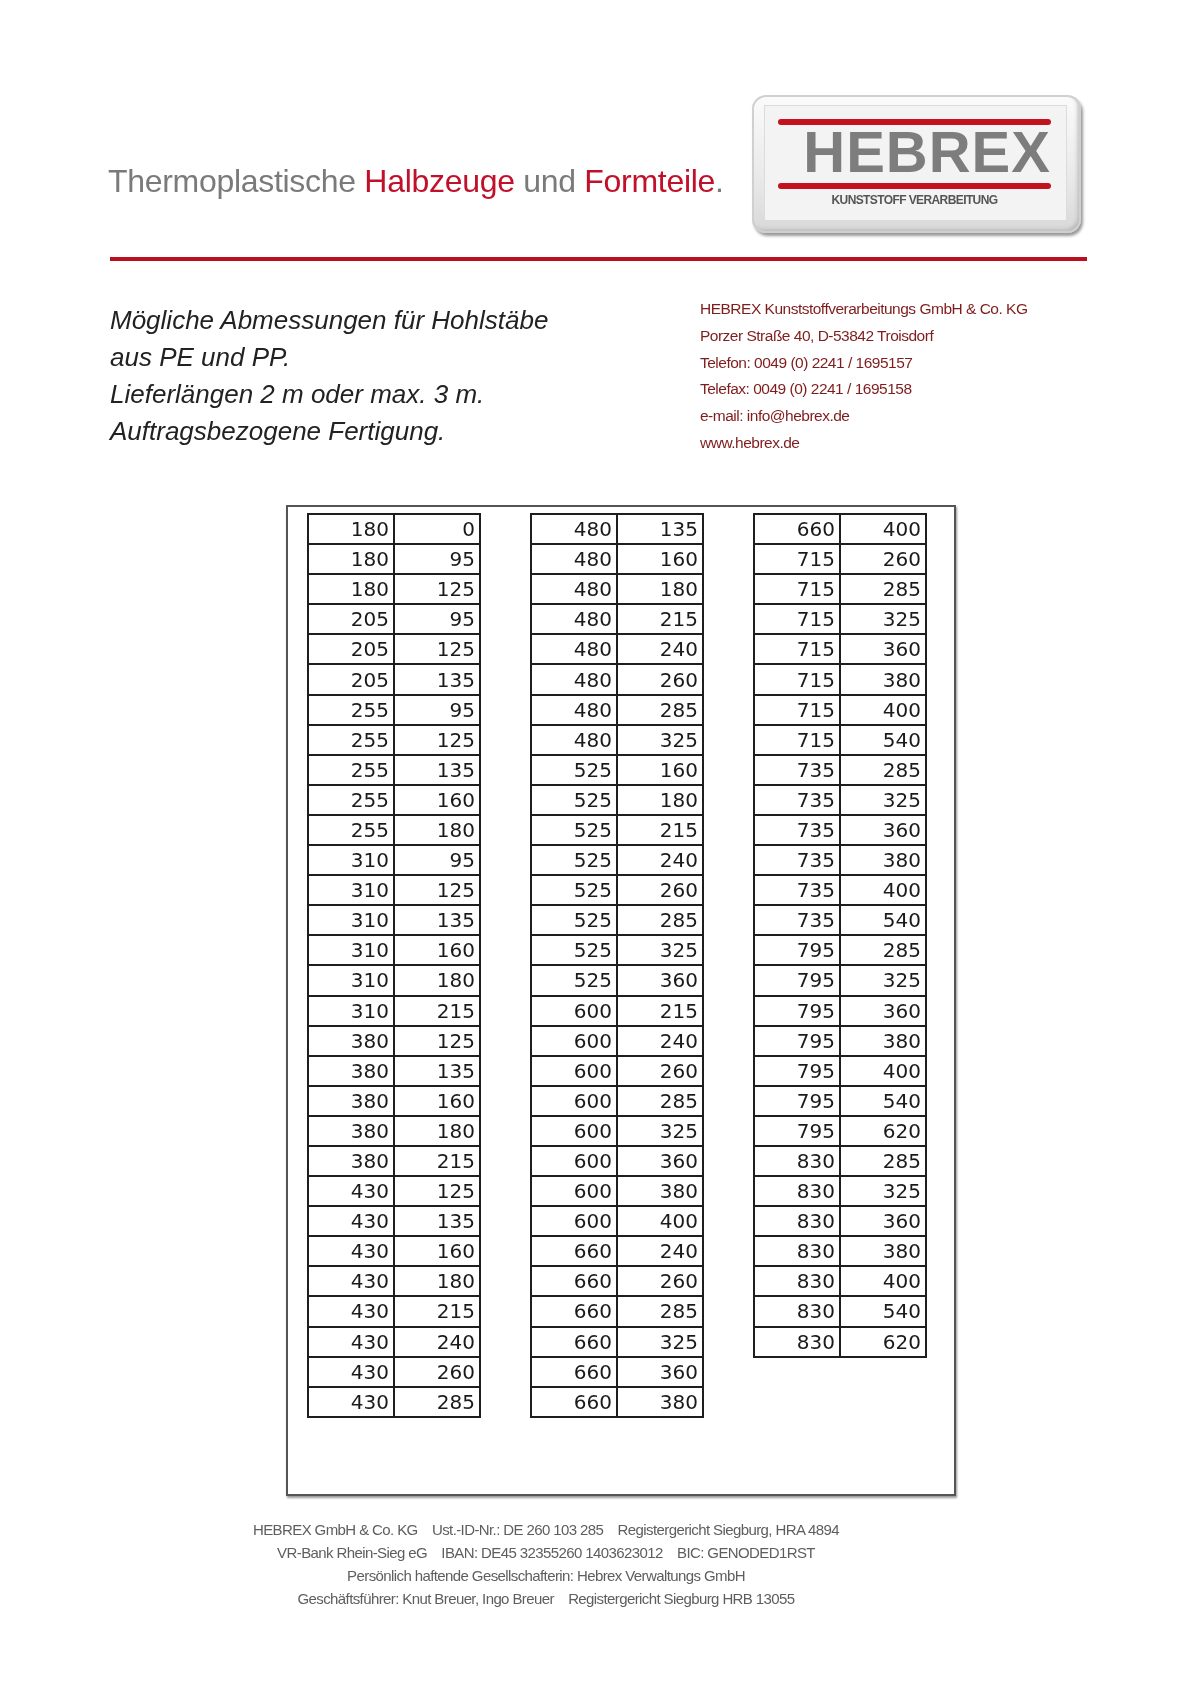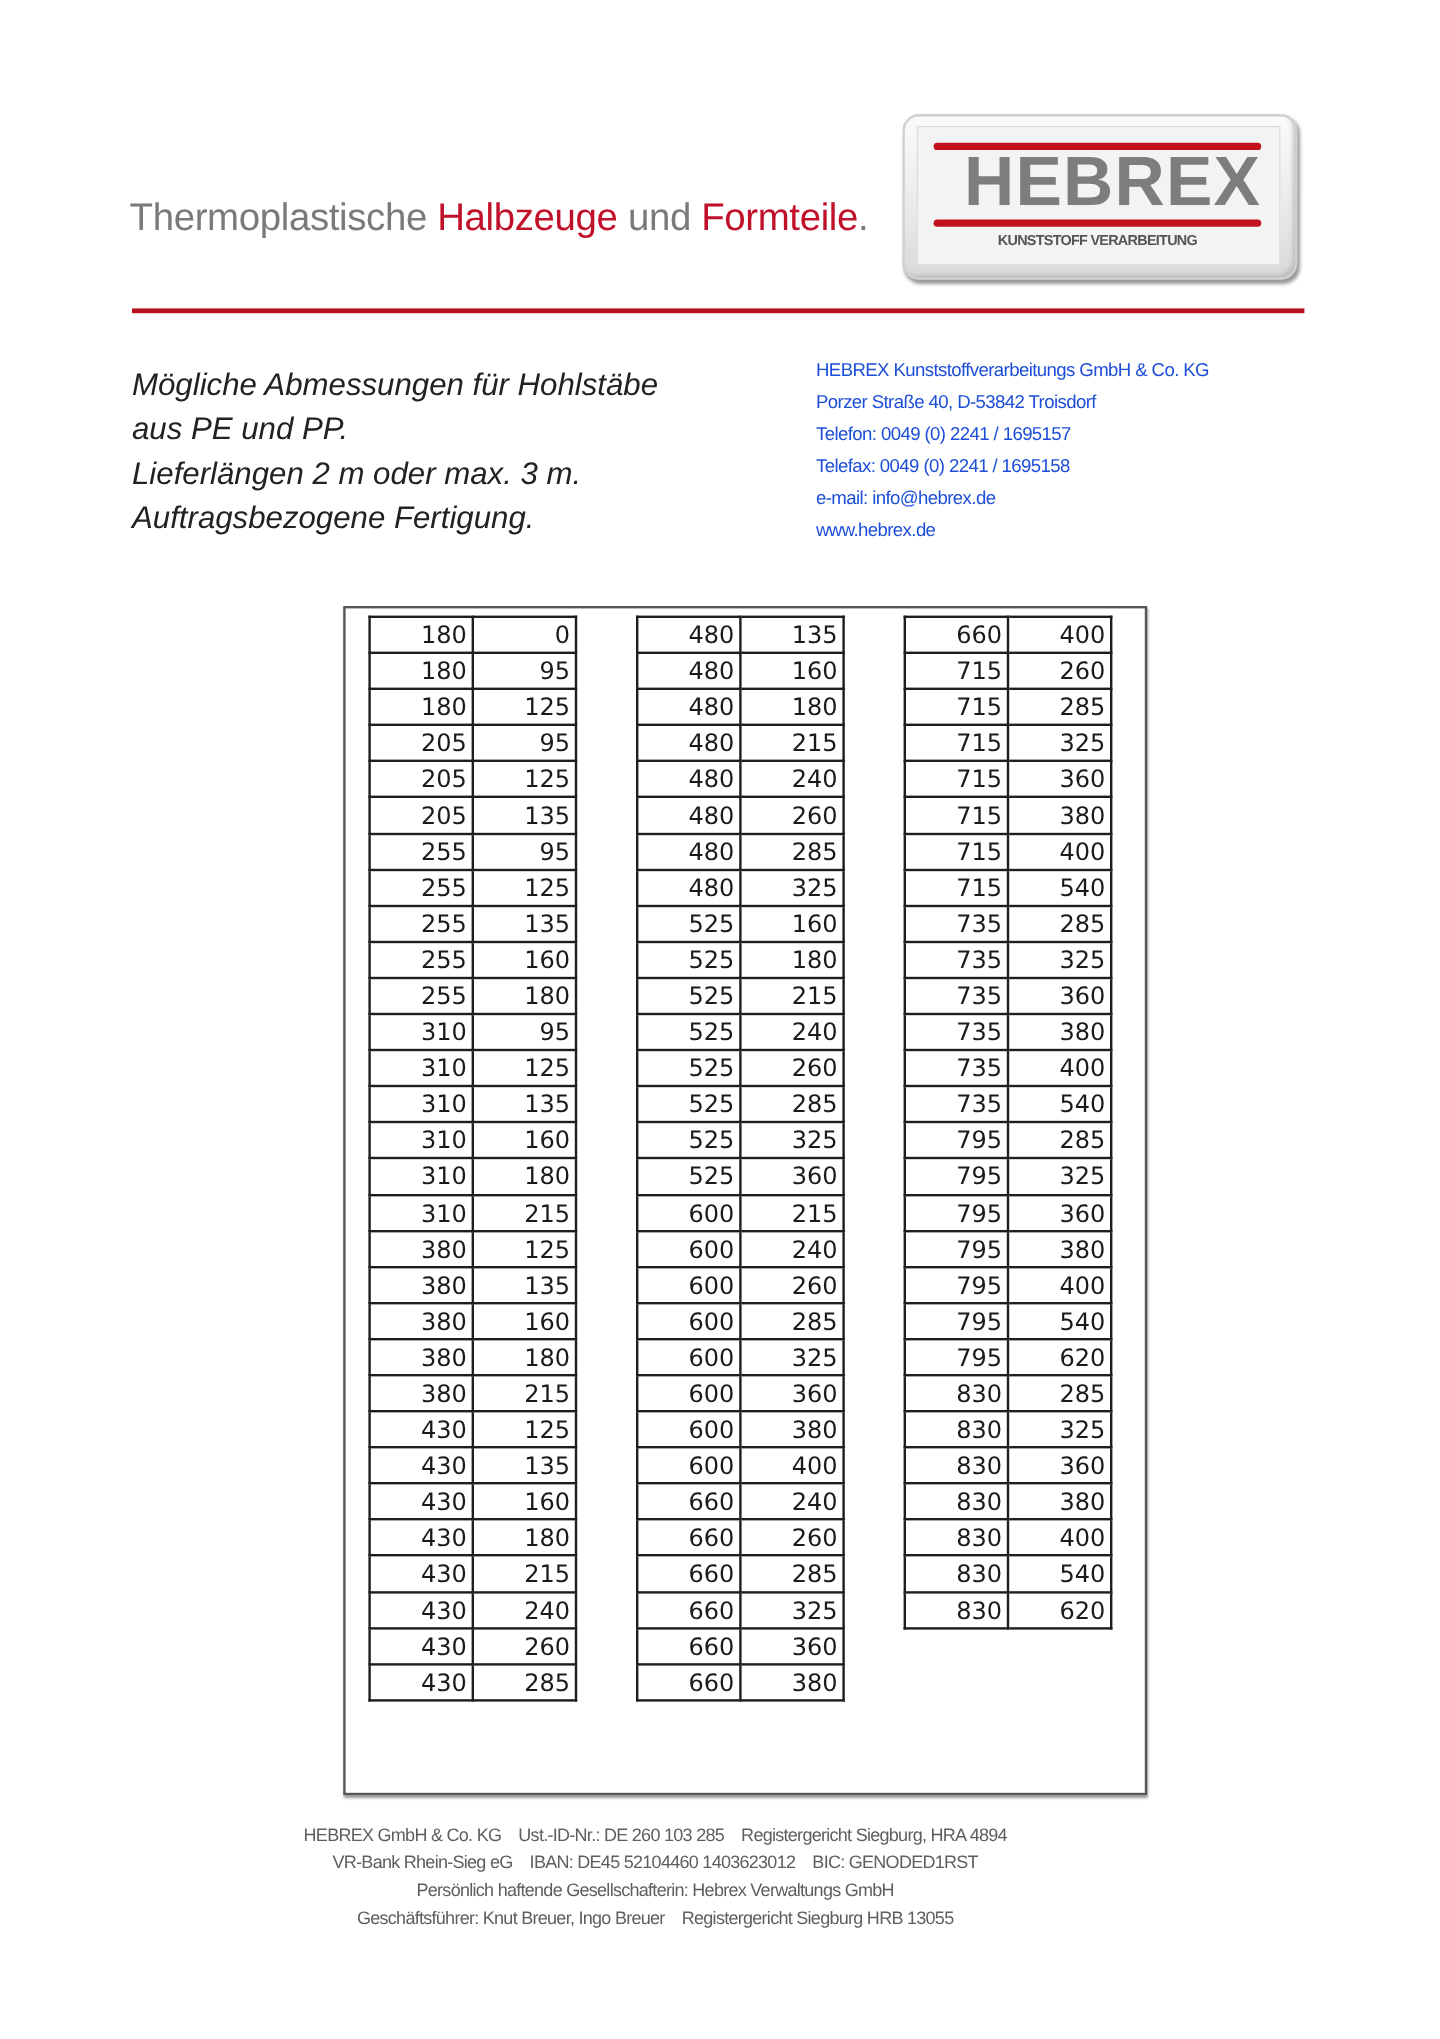--- a/index.html
+++ b/index.html
@@ -23,21 +23,21 @@
                font-weight:bold; font-size:58px; line-height:62px; color:#7d7d7d; letter-spacing:1px; }
   .logo-sub { position:absolute; left:26px; right:30px; top:98px; text-align:center; font-size:12px; font-weight:bold; color:#555; letter-spacing:-0.6px; }
 
   .red-rule { left:110px; top:257px; width:977px; height:4px; background:#b8101e; }
 
   
   .lead { left:110px; top:302px; font-size:26px; line-height:37px; color:#222; white-space:nowrap; }
   .lead div { height:37px;font-style:italic; }
 
   
-  .contact { left:680px; top:296px; font-size:15.5px; line-height:26.8px; color:#1d4ed8; letter-spacing:-0.5px; white-space:nowrap; }
+  .contact { left:700px; top:296px; font-size:15.5px; line-height:26.8px; color:#7f1d1d; letter-spacing:-0.5px; white-space:nowrap; }
   .contact div { height:26.8px; }
 
   
   .frame { left:286px; top:505px; width:666px; height:987px; border:2px solid #555; box-shadow:1px 2px 2px #999; background:#fff; }
 
   .dim-table { position:absolute; border-collapse:collapse; font-family:"DejaVu Sans", sans-serif; font-size:20px; color:#1a1a1a; }
   .dim-table td { border:2px solid #1e1e1e; width:80px; height:28.1px; padding:0 4px 0 0; text-align:right; line-height:28px; box-sizing:content-box; }
   .t1 { left:19px; top:6px; }
   .t2 { left:242px; top:6px;border-radius:25px; }
   .t3 { left:465px; top:6px; }
@@ -441,16 +441,16 @@
         <tr>
           <td>830</td>
           <td>620</td>
         </tr>
       </tbody>
     </table>
 </div>
 
 <div class="abs footer">
   <div>HEBREX GmbH &amp; Co. KG    Ust.-ID-Nr.: DE 260 103 285    Registergericht Siegburg, HRA 4894</div>
-  <div>VR-Bank Rhein-Sieg eG    IBAN: DE45 52104460 1403623012    BIC: GENODED1RST</div>
+  <div>VR-Bank Rhein-Sieg eG    IBAN: DE45 32355260 1403623012    BIC: GENODED1RST</div>
   <div>Persönlich haftende Gesellschafterin: Hebrex Verwaltungs GmbH</div>
   <div>Geschäftsführer: Knut Breuer, Ingo Breuer    Registergericht Siegburg HRB 13055</div>
 </div>
 
 </body></html>

